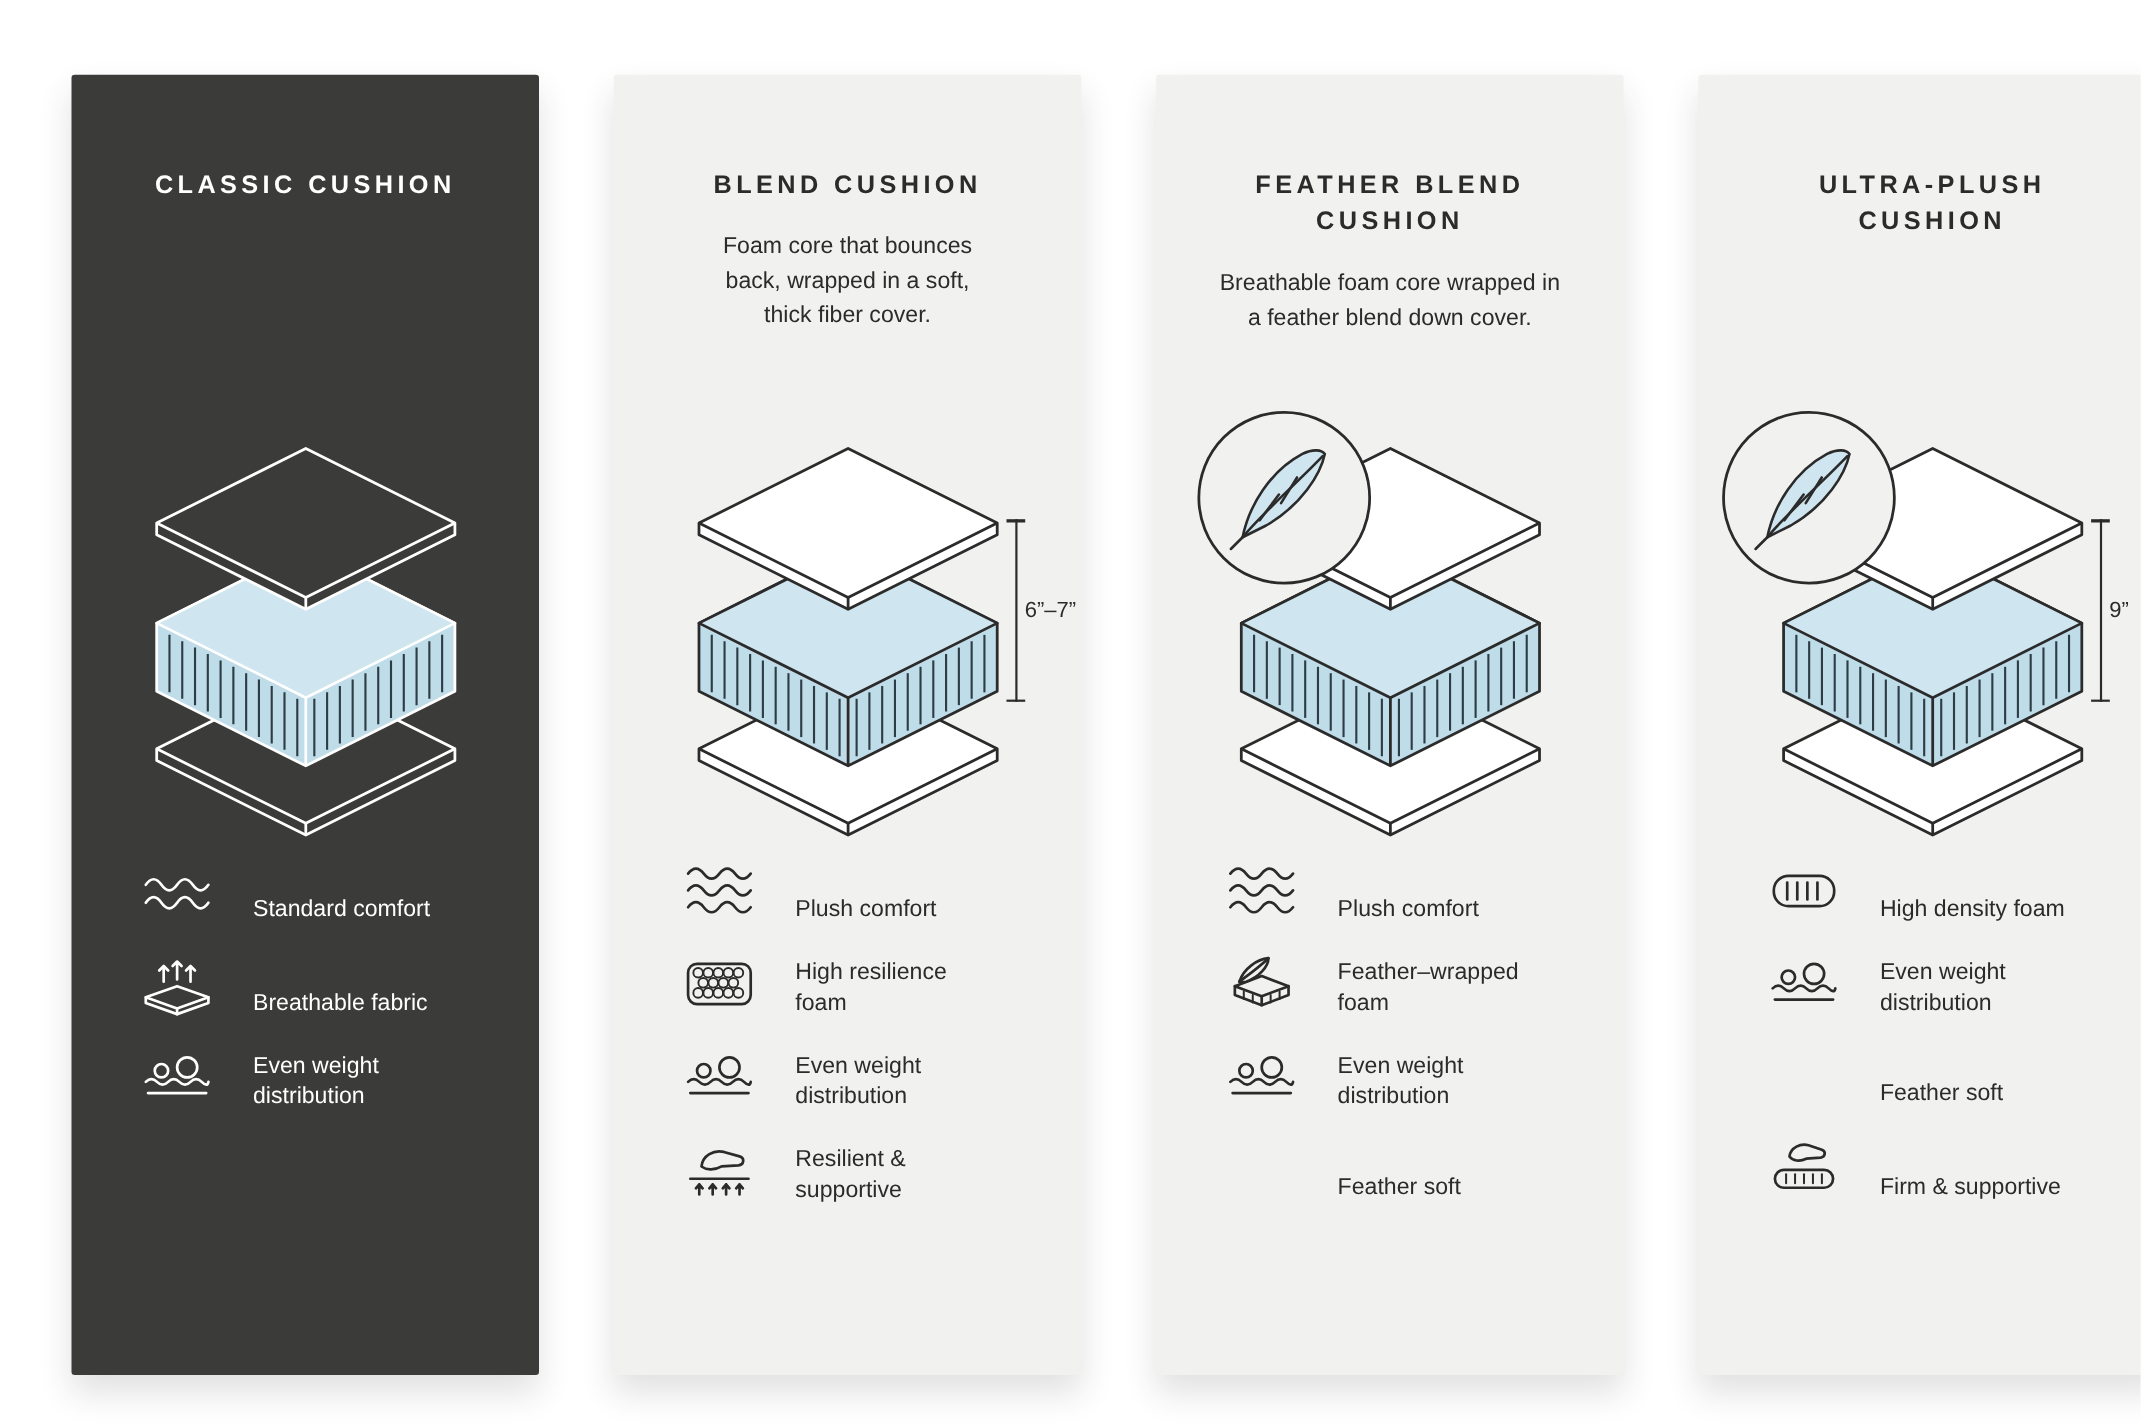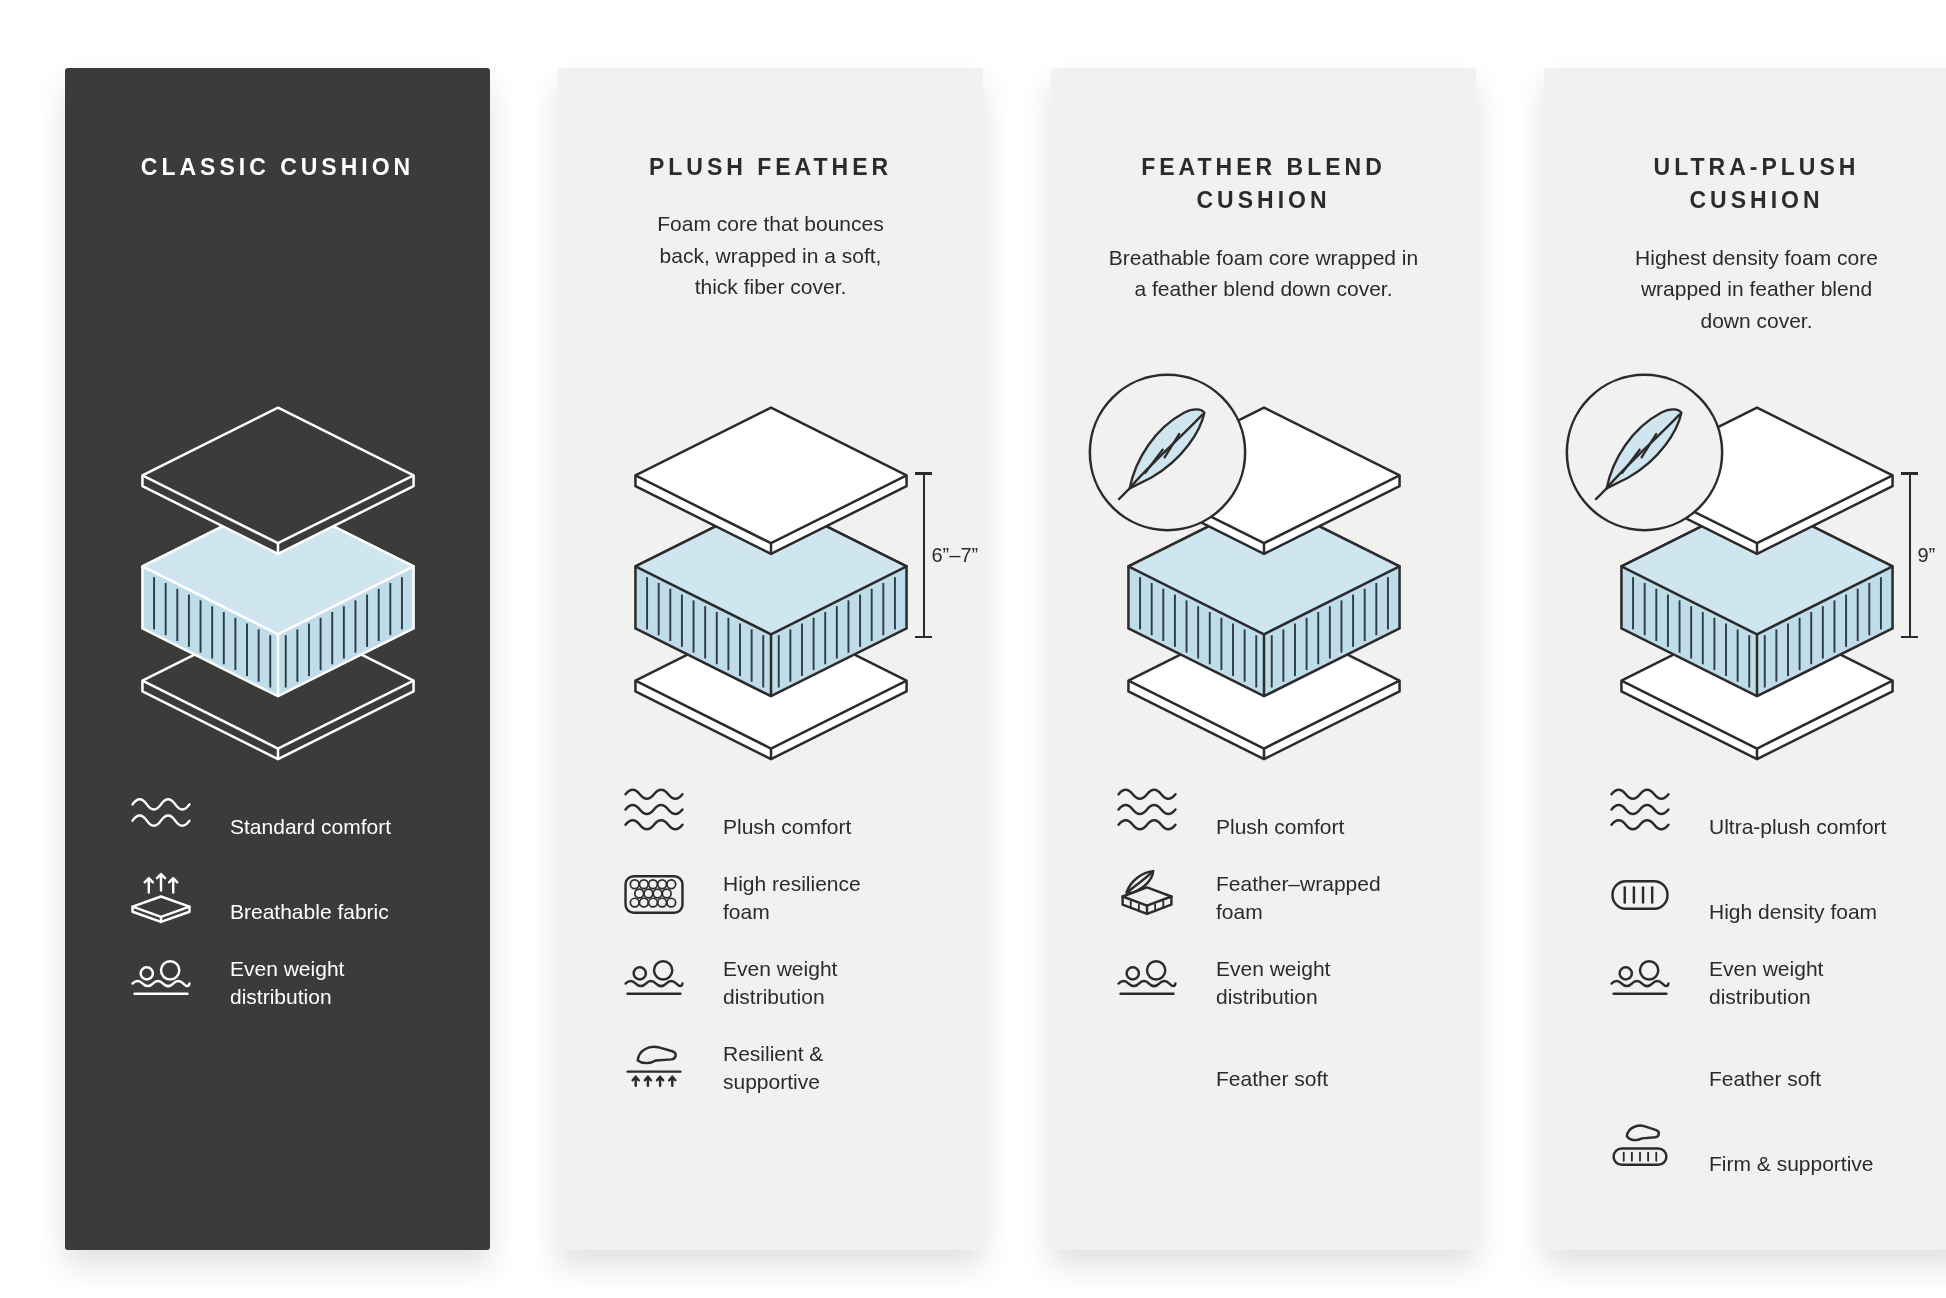--- a/index.html
+++ b/index.html
@@ -119,21 +119,21 @@
               <path d="M10 43 L62 43"></path>
             </svg>
           </span>
         <span class="feat-label">Even weight
 distribution</span>
       </div>
     </div>
   </section>
 
   <section class="panel">
-    <h2 class="title">PLUSH FEATHER</h2>
+    <h2 class="title">BLEND CUSHION</h2>
     <p class="desc">Foam core that bounces
 back, wrapped in a soft,
 thick fiber cover.</p>
     <div class="diagram-box"><svg viewBox="0 0 320 378" width="310" height="366" style="margin-top:8px">
           <g fill="#ffffff" stroke="#2b2b2b" stroke-width="2.6" stroke-linejoin="round">
             <path d="M160 222 L300 292 L300 303 L160 373 L20 303 L20 292 Z"></path>
             <path fill="none" d="M20 292 L160 362 L300 292"></path>
             <path fill="none" d="M160 362 L160 373"></path>
           </g>
           <g stroke="#2b2b2b" stroke-width="2.6" stroke-linejoin="round">
@@ -342,23 +342,20 @@
       <div class="feat">
         <span class="feat-icon"></span>
         <span class="feat-label">Feather soft</span>
       </div>
     </div>
   </section>
 
   <section class="panel badge-left">
     <h2 class="title">ULTRA-PLUSH
 CUSHION</h2>
-    <p class="desc">Highest density foam core
-wrapped in feather blend
-down cover.</p>
     <div class="diagram-box"><svg viewBox="0 0 320 378" width="310" height="366" style="margin-top:8px">
           <g fill="#ffffff" stroke="#2b2b2b" stroke-width="2.6" stroke-linejoin="round">
             <path d="M160 222 L300 292 L300 303 L160 373 L20 303 L20 292 Z"></path>
             <path fill="none" d="M20 292 L160 362 L300 292"></path>
             <path fill="none" d="M160 362 L160 373"></path>
           </g>
           <g stroke="#2b2b2b" stroke-width="2.6" stroke-linejoin="round">
             <path d="M160 104 L300 174 L300 238 L160 308 L20 238 L20 174 Z" fill="#bfdce9"></path>
             <path d="M160 104 L300 174 L160 244 L20 174 Z" fill="#cfe5ef"></path>
             <path d="M160 244 L160 308" fill="none"></path>
@@ -404,30 +401,20 @@
             </g>
           </svg></div>
       <div class="measure">
         <span class="measure-label">9”</span>
       </div>
     </div>
     <div class="features">
       <div class="feat">
         <span class="feat-icon">
             <svg viewBox="0 0 72 60" width="74" height="61" fill="none" stroke="currentColor" stroke-width="2.4" stroke-linecap="round" stroke-linejoin="round">
-              <path d="M8 14 Q15 5 22 14 T36 14 T50 14 T64 14"></path>
-              <path d="M8 29 Q15 20 22 29 T36 29 T50 29 T64 29"></path>
-              <path d="M8 44 Q15 35 22 44 T36 44 T50 44 T64 44"></path>
-            </svg>
-          </span>
-        <span class="feat-label">Ultra-plush comfort</span>
-      </div>
-      <div class="feat">
-        <span class="feat-icon">
-            <svg viewBox="0 0 72 60" width="74" height="61" fill="none" stroke="currentColor" stroke-width="2.4" stroke-linecap="round" stroke-linejoin="round">
               <rect x="9" y="16" width="54" height="27" rx="13"></rect>
               <path d="M21 22 L21 37"></path>
               <path d="M30 22 L30 37"></path>
               <path d="M39 22 L39 37"></path>
               <path d="M48 22 L48 37"></path>
             </svg>
           </span>
         <span class="feat-label">High density foam</span>
       </div>
       <div class="feat">

